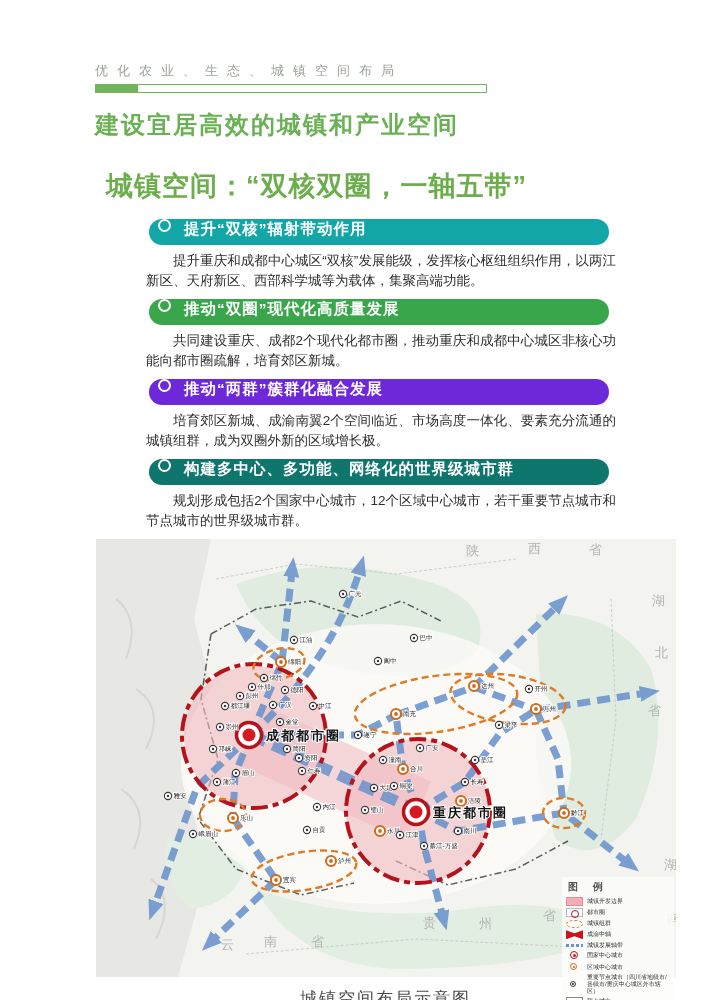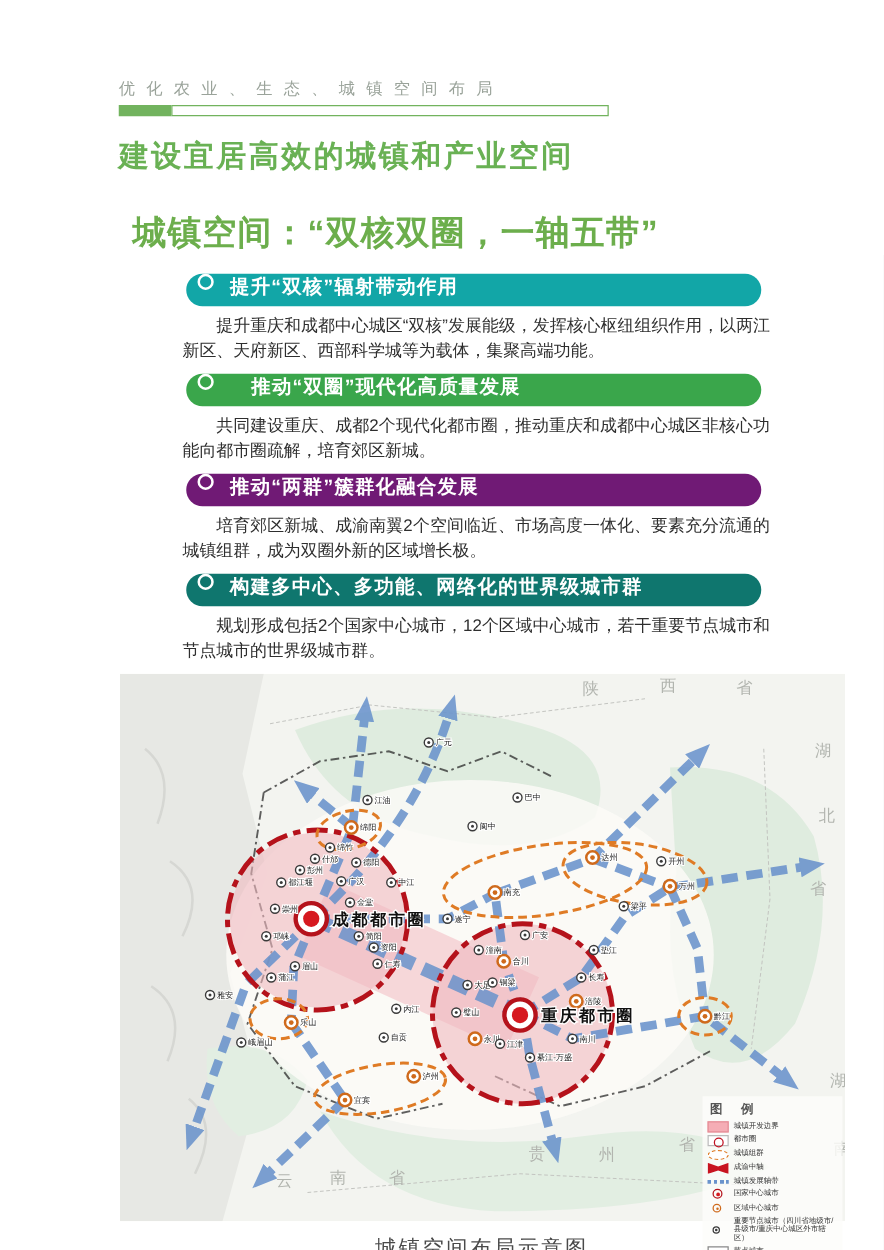--- a/index.html
+++ b/index.html
@@ -83,28 +83,28 @@
 
   <div id="sections">
       <div class="sec">
         <div class="sec-bar" style="background: rgb(18, 166, 167);">
           <span class="bullet"></span>
           <span>提升“双核”辐射带动作用</span>
         </div>
         <p class="sec-body">提升重庆和成都中心城区“双核”发展能级，发挥核心枢纽组织作用，以两江新区、天府新区、西部科学城等为载体，集聚高端功能。</p>
       </div>
       <div class="sec">
-        <div class="sec-bar" style="background: rgb(58, 166, 75); gap: 17px;">
+        <div class="sec-bar" style="background: rgb(58, 166, 75);">
           <span class="bullet"></span>
           <span>推动“双圈”现代化高质量发展</span>
         </div>
         <p class="sec-body">共同建设重庆、成都2个现代化都市圈，推动重庆和成都中心城区非核心功能向都市圈疏解，培育郊区新城。</p>
       </div>
       <div class="sec">
-        <div class="sec-bar" style="background: #701a75;">
+        <div class="sec-bar" style="background: #6d28d9;">
           <span class="bullet"></span>
           <span>推动“两群”簇群化融合发展</span>
         </div>
         <p class="sec-body">培育郊区新城、成渝南翼2个空间临近、市场高度一体化、要素充分流通的城镇组群，成为双圈外新的区域增长极。</p>
       </div>
       <div class="sec">
         <div class="sec-bar" style="background: #0f766e; font-family: Liberation Mono, monospace;">
           <span class="bullet"></span>
           <span>构建多中心、多功能、网络化的世界级城市群</span>
         </div>

